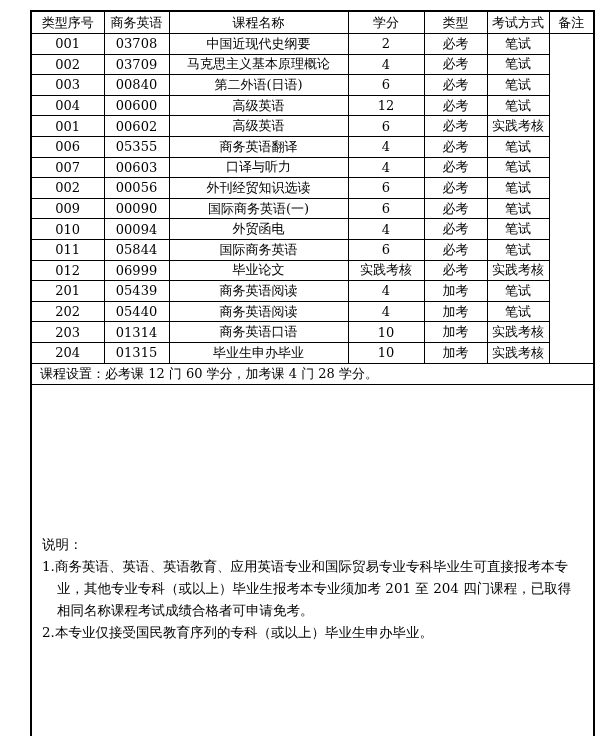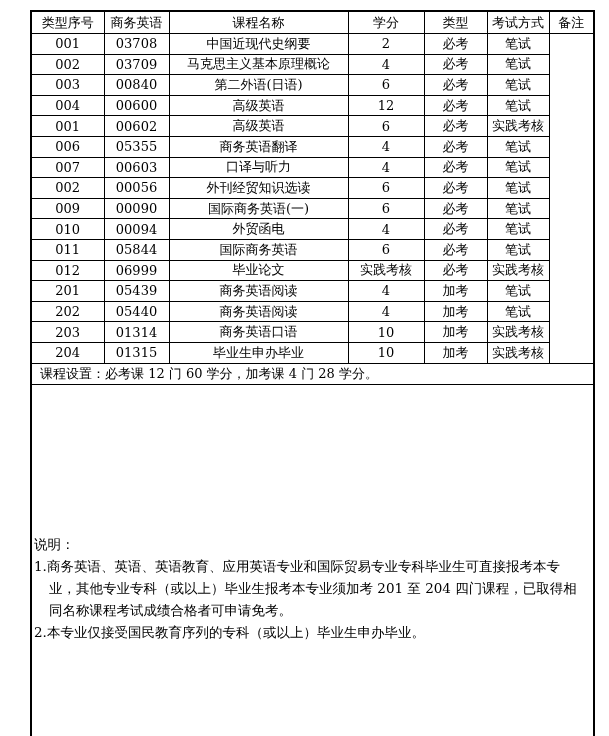--- a/index.html
+++ b/index.html
@@ -39,21 +39,21 @@
     padding-left: 8px;
     height: 20px;
   }
   tr.notes-row td {
     text-align: left;
     vertical-align: top;
     height: 400px;
     padding: 0;
   }
   .notes-block {
-    padding: 148px 16px 0 2px;
+    padding: 148px 16px 0 10px;
     font-size: 13.5px;
     line-height: 22px;
     white-space: normal;
   }
   .note-item {
     padding-left: 15px;
     text-indent: -15px;
   }
 </style>
 </head>

